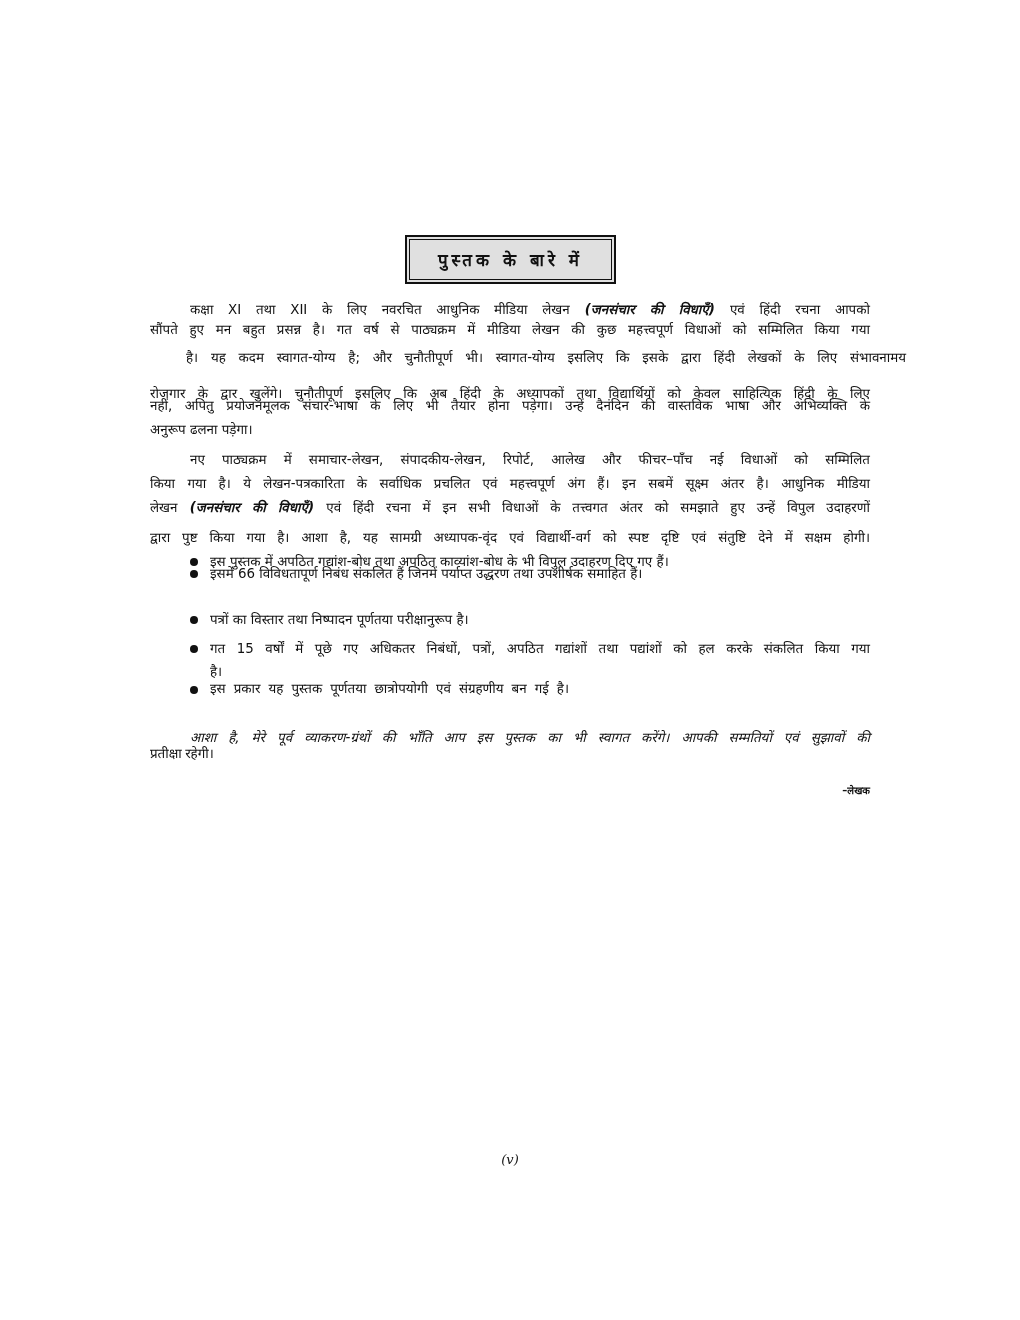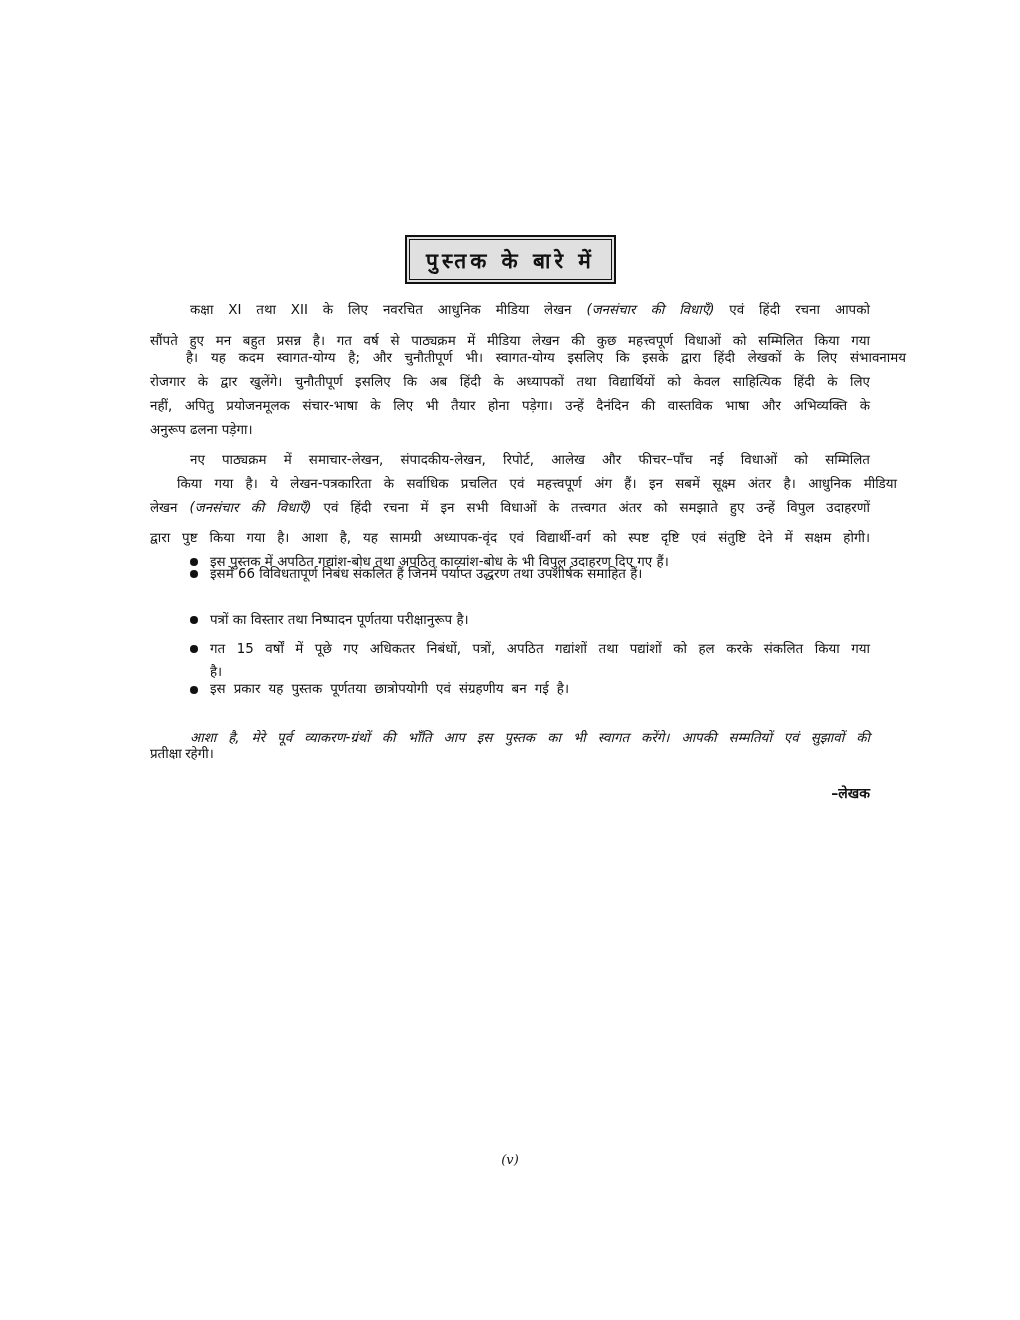--- a/index.html
+++ b/index.html
@@ -11,60 +11,60 @@
   .page { position: absolute; left: 0; top: 0; width: 1020px; height: 1320px; }
   .title-box {
     position: absolute; left: 405px; top: 235px; width: 211px; height: 49px;
     background: #e0e0e0; border: 2px solid #111; box-sizing: border-box;
     display: flex; align-items: center; justify-content: center;
   }
   .title-box::before {
     content: ""; position: absolute; left: 2px; top: 2px; right: 2px; bottom: 2px;
     border: 1px solid #111;
   }
-  .title-text { font-size: 21px; font-weight: bold; letter-spacing: 4px; position: relative; }
+  .title-text { font-size: 17px; font-weight: bold; letter-spacing: 4px; position: relative; }
   .body-text { position: absolute; left: 150px; width: 720px; font-size: 13.4px; }
   .line {
     position: absolute; left: 0; width: 720px; height: 24px; line-height: 24px;
     text-align: justify; text-align-last: justify; white-space: nowrap; overflow: visible;
   }
   .line.last { text-align-last: left; }
   .line.indent { left: 40px; width: 680px; }
   .b { font-weight: normal; }
-  .i { font-style: italic; }
+  .i { font-style: italic; font-weight: bold; }
   .bullet-line { position: absolute; left: 40px; width: 680px; height: 24px; line-height: 24px; }
   .bullet-dot {
     position: absolute; left: 0; top: 8px; width: 8px; height: 8px; border-radius: 50%; background: #111;
   }
   .bullet-text { position: absolute; left: 20px; width: 660px; white-space: nowrap; }
   .bullet-text.just { text-align: justify; text-align-last: justify; }
-  .signature { position: absolute; right: 150px; top: 783px; font-size: 14px; font-weight: bold; }
+  .signature { position: absolute; right: 150px; top: 783px; font-size: 10px; font-weight: bold; }
   .page-number { position: absolute; left: 0; width: 1020px; top: 1152px; text-align: center; font-size: 13px; font-style: italic; font-family: "DejaVu Serif", serif; }
 </style>
 </head>
 <body>
 
 <div class="page">
 
   <div class="title-box">
     <span class="title-text">पुस्तक के बारे में</span>
   </div>
 
   <div class="body-text" style="top:298px;">
     <div class="line indent" style="top:0px;"><span>कक्षा XI तथा XII के लिए नवरचित </span><span class="b">आधुनिक मीडिया लेखन</span><span class="i"> (जनसंचार की विधाएँ) </span><span class="b">एवं हिंदी रचना</span><span> आपको</span></div>
-    <div class="line" style="top:31px;">सौंपते हुए मन बहुत प्रसन्न है। गत वर्ष से पाठ्यक्रम में मीडिया लेखन की कुछ महत्त्वपूर्ण विधाओं को सम्मिलित किया गया</div>
+    <div class="line" style="top:20px;">सौंपते हुए मन बहुत प्रसन्न है। गत वर्ष से पाठ्यक्रम में मीडिया लेखन की कुछ महत्त्वपूर्ण विधाओं को सम्मिलित किया गया</div>
     <div class="line" style="top:48px;margin-left:36px;">है। यह कदम स्वागत-योग्य है; और चुनौतीपूर्ण भी। स्वागत-योग्य इसलिए कि इसके द्वारा हिंदी लेखकों के लिए संभावनामय</div>
-    <div class="line" style="top:72px;">रोजगार के द्वार खुलेंगे। चुनौतीपूर्ण इसलिए कि अब हिंदी के अध्यापकों तथा विद्यार्थियों को केवल साहित्यिक हिंदी के लिए</div>
+    <div class="line" style="top:84px;">रोजगार के द्वार खुलेंगे। चुनौतीपूर्ण इसलिए कि अब हिंदी के अध्यापकों तथा विद्यार्थियों को केवल साहित्यिक हिंदी के लिए</div>
     <div class="line" style="top:96px;">नहीं, अपितु प्रयोजनमूलक संचार-भाषा के लिए भी तैयार होना पड़ेगा। उन्हें दैनंदिन की वास्तविक भाषा और अभिव्यक्ति के</div>
     <div class="line last" style="top:120px;">अनुरूप ढलना पड़ेगा।</div>
   </div>
 
   <div class="body-text" style="top:448px;">
     <div class="line indent" style="top:0px;"><span>नए पाठ्यक्रम में </span><span class="b">समाचार-लेखन, संपादकीय-लेखन, रिपोर्ट, आलेख</span><span> और </span><span class="b">फीचर–</span><span>पाँच नई विधाओं को सम्मिलित</span></div>
-    <div class="line" style="top:24px;margin-left:27px;"><span>किया गया है। ये लेखन-पत्रकारिता के सर्वाधिक प्रचलित एवं महत्त्वपूर्ण अंग हैं। इन सबमें सूक्ष्म अंतर है। </span><span class="b">आधुनिक मीडिया</span></div>
+    <div class="line" style="top:24px;"><span>किया गया है। ये लेखन-पत्रकारिता के सर्वाधिक प्रचलित एवं महत्त्वपूर्ण अंग हैं। इन सबमें सूक्ष्म अंतर है। </span><span class="b">आधुनिक मीडिया</span></div>
     <div class="line" style="top:48px;"><span class="b">लेखन</span><span class="i"> (जनसंचार की विधाएँ) </span><span class="b">एवं हिंदी रचना</span><span> में इन सभी विधाओं के तत्त्वगत अंतर को समझाते हुए उन्हें विपुल उदाहरणों</span></div>
     <div class="line" style="top:78px;">द्वारा पुष्ट किया गया है। आशा है, यह सामग्री अध्यापक-वृंद एवं विद्यार्थी-वर्ग को स्पष्ट दृष्टि एवं संतुष्टि देने में सक्षम होगी।</div>
   </div>
 
   <div class="body-text" style="top:550px;">
     <div class="bullet-line" style="top:0px;">
       <span class="bullet-dot"></span>
       <span class="bullet-text"><span>इस पुस्तक में </span><span class="b">अपठित गद्यांश-बोध</span><span> तथा </span><span class="b">अपठित काव्यांश-बोध</span><span> के भी विपुल उदाहरण दिए गए हैं।</span></span>
     </div>
     <div class="bullet-line" style="top:12px;">

